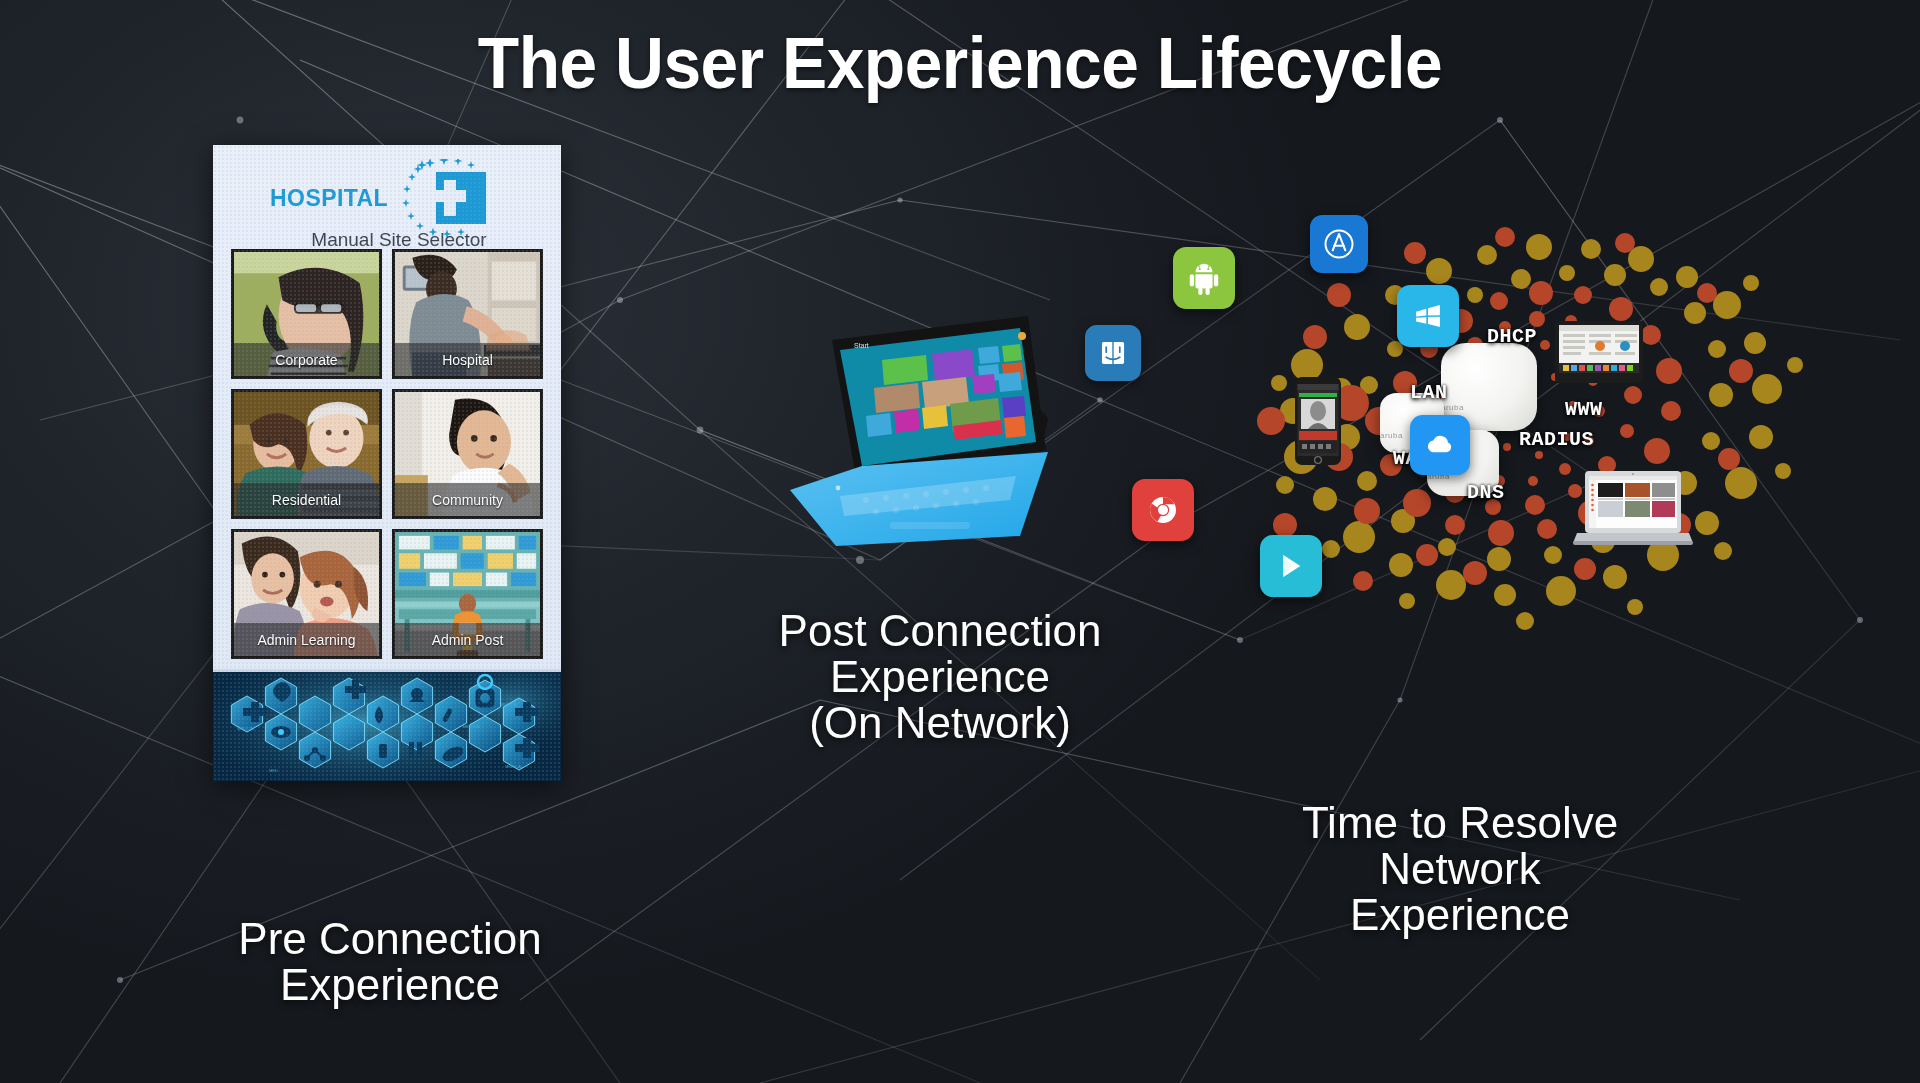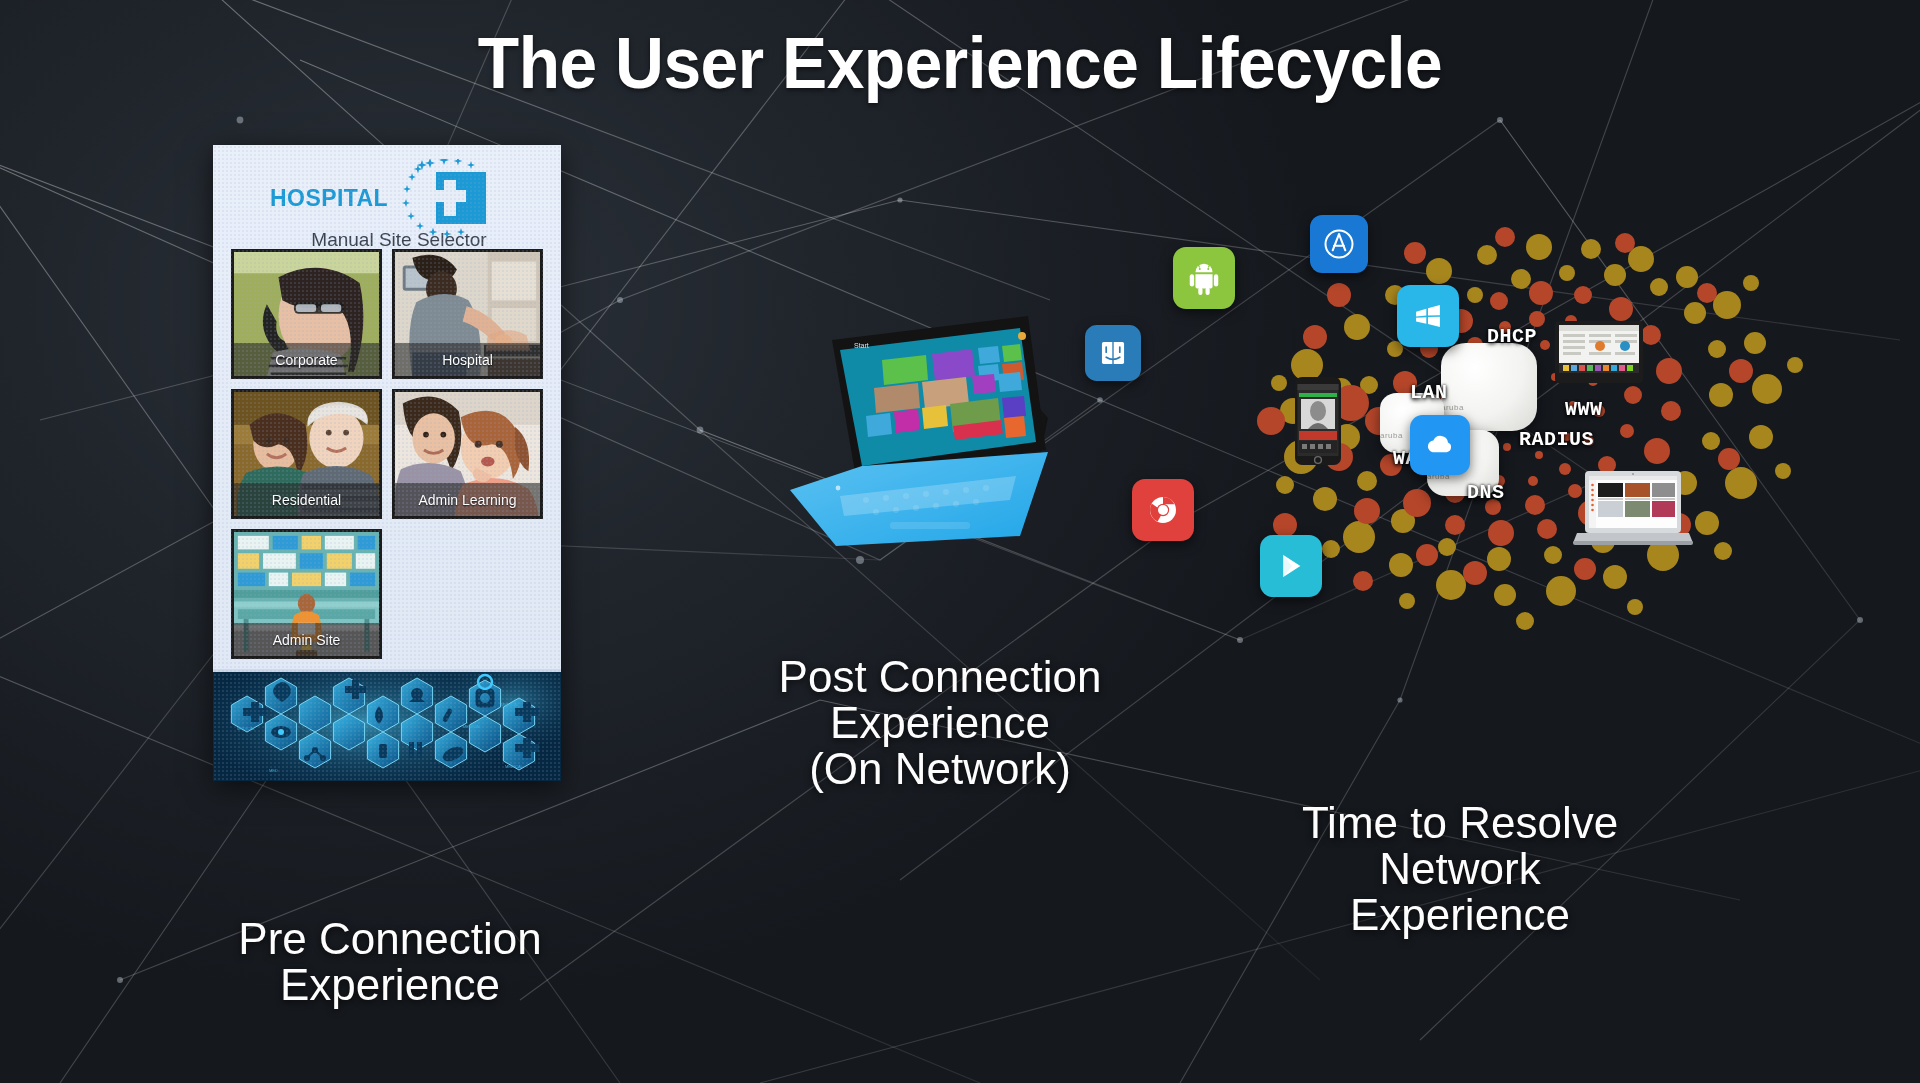--- a/index.html
+++ b/index.html
@@ -39,21 +39,21 @@
   .caption {
     position:absolute;
     color:#fdfdfd;
     font-size:44px;
     line-height:1.05;
     text-align:center;
     text-shadow:0 2px 7px rgba(0,0,0,.75);
     white-space:pre-line;
   }
   #cap-pre  { left:100px;  top:916px;  width:580px; }
-  #cap-post { left:660px;  top:654px;  width:560px; }
+  #cap-post { left:660px;  top:608px;  width:560px; }
   #cap-time { left:1120px; top:800px;  width:680px; }
 
   
   #panel {
     position:absolute; left:213px; top:145px;
     width:348px; height:636px;
     background:linear-gradient(180deg,#eaf0fa 0%, #e2eaf6 60%, #dfe8f5 100%);
     box-shadow:0 6px 26px rgba(0,0,0,.6);
     overflow:hidden;
   }
@@ -312,20 +312,36 @@
           <circle cx="98" cy="42" r="3" fill="#5a4436"></circle>
             <circle cx="116" cy="42" r="3" fill="#5a4436"></circle>
           <circle cx="36" cy="50" r="3" fill="#3c2b20"></circle>
             <circle cx="54" cy="50" r="3" fill="#3c2b20"></circle>
           <path d="M34 64 q10 8 20 0" stroke="#b5705c" stroke-width="3" fill="none"></path>
           <path d="M96 58 q10 7 20 0" stroke="#b5705c" stroke-width="3" fill="none"></path>
         </svg>
         <div class="cap">Residential</div>
       </div>
 
+      <div class="tile">
+        <svg class="ph" viewBox="0 0 150 130" preserveAspectRatio="xMidYMid slice">
+          <rect width="150" height="130" fill="#f2efe9"></rect>
+          <rect x="0" y="0" width="28" height="130" fill="#e2ddd4"></rect>
+          <rect x="0" y="86" width="34" height="44" fill="#c7a55c"></rect>
+          <path d="M62 8 q42 -8 52 30 q6 34 -10 54 q-10 -26 -28 -26 q-20 4 -20 -22Z" fill="#1d1510"></path>
+          <ellipse cx="92" cy="52" rx="28" ry="33" fill="#e3b893"></ellipse>
+          <path d="M60 86 q34 -16 70 2 q14 18 14 42 H50 q0 -26 10 -44Z" fill="#fbfbfb"></path>
+          <path d="M118 74 q18 10 22 30 l-14 8 q-10 -22 -20 -28Z" fill="#e3b893"></path>
+          <circle cx="82" cy="48" r="3.4" fill="#3a2a1e"></circle>
+            <circle cx="102" cy="48" r="3.4" fill="#3a2a1e"></circle>
+          <path d="M84 64 q9 7 18 0" stroke="#b0705a" stroke-width="3" fill="none"></path>
+          <path d="M106 96 q16 4 18 18" stroke="#d8a27e" stroke-width="5" fill="none"></path>
+        </svg>
+        <div class="cap">Community</div>
+      </div>
 
       <div class="tile">
         <svg class="ph" viewBox="0 0 150 130" preserveAspectRatio="xMidYMid slice">
           <rect width="150" height="130" fill="#ece6de"></rect>
           <rect x="0" y="0" width="150" height="34" fill="#ddd5ca"></rect>
           <path d="M8 12 q34 -18 58 8 q8 38 -8 62 q-8 -30 -24 -30 q-22 4 -26 -40Z" fill="#3b2a1c"></path>
           <ellipse cx="40" cy="48" rx="22" ry="26" fill="#e9c0a2"></ellipse>
           <path d="M6 80 q30 -14 62 2 q10 22 8 48 H0 q-2 -30 6 -50Z" fill="#9a93a6"></path>
           <ellipse cx="96" cy="58" rx="28" ry="32" fill="#f3cdb0"></ellipse>
           <path d="M68 26 q40 -18 58 14 q10 30 -4 50 q-4 -34 -22 -36 q-26 8 -32 -28Z" fill="#a9643a"></path>
@@ -369,21 +385,21 @@
           <rect x="0" y="100" width="150" height="30" fill="#9b9b9b"></rect>
           <rect x="0" y="96" width="150" height="6" fill="#cfcfcf"></rect>
           <rect x="10" y="90" width="5" height="34" fill="#4f8f8d"></rect>
           <rect x="135" y="90" width="5" height="34" fill="#4f8f8d"></rect>
           <ellipse cx="75" cy="74" rx="9" ry="10" fill="#a9663a"></ellipse>
           <path d="M62 86 q13 -8 26 0 q4 16 2 28 H60 q-2 -14 2 -28Z" fill="#f0922f"></path>
           <rect x="66" y="94" width="18" height="12" fill="#e8e8e8"></rect>
           <rect x="70" y="116" width="10" height="12" fill="#f0c040"></rect>
           <rect x="64" y="122" width="22" height="8" rx="3" fill="#6b4628"></rect>
         </svg>
-        <div class="cap">Admin Site</div>
+        <div class="cap">Admin Post</div>
       </div>
     </div>
 
     <div class="banner">
       <svg viewBox="0 0 348 112" width="348" height="112" preserveAspectRatio="none">
         <defs>
           <linearGradient id="hexg" x1="0" y1="0" x2="1" y2="1">
             <stop offset="0" stop-color="#3ecbff" stop-opacity=".85"></stop>
             <stop offset="1" stop-color="#0a5e9e" stop-opacity=".7"></stop>
           </linearGradient>

